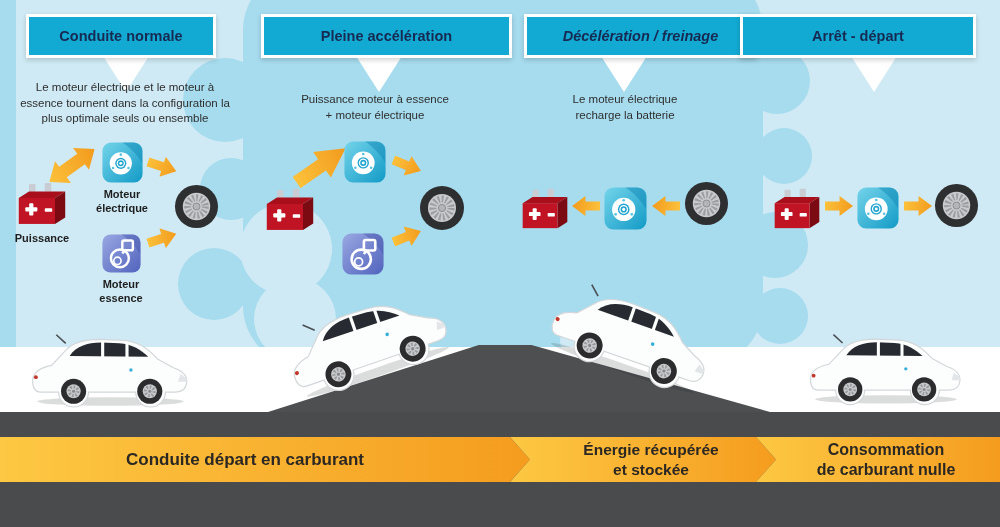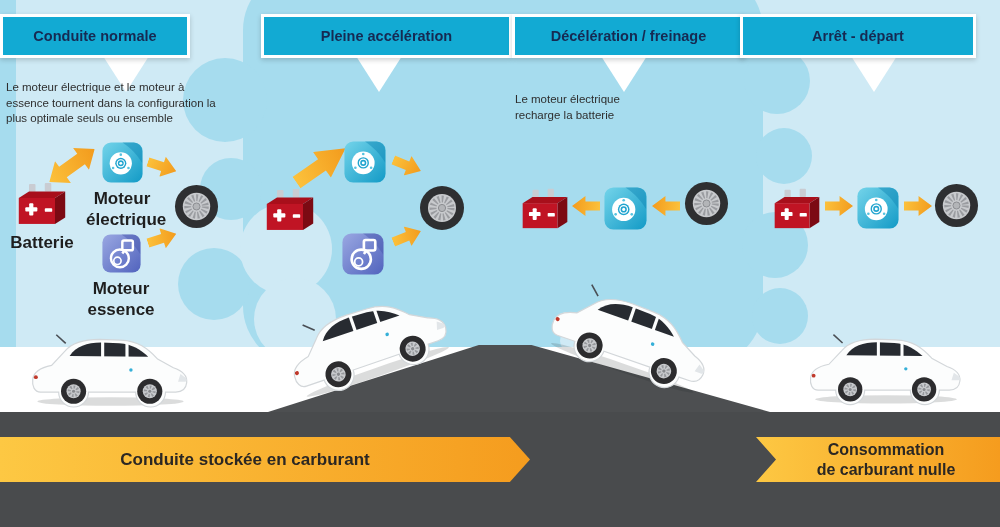--- a/index.html
+++ b/index.html
@@ -37,32 +37,32 @@
         clip-path:polygon(0 0,96.2% 0,100% 50%,96.2% 100%,0 100%);}
   .seg2{left:510px;width:266px;font-size:15.5px;line-height:1.25;padding-left:16px;
         clip-path:polygon(0 0,92.5% 0,100% 50%,92.5% 100%,0 100%,7.5% 50%);}
   .seg3{left:756px;width:244px;font-size:16px;line-height:1.25;padding-left:16px;
         clip-path:polygon(0 0,100% 0,100% 100%,0 100%,8.2% 50%);}
 
   
   .hdr{position:absolute;top:14px;height:44px;background:#12aad3;border:3px solid #fff;
        display:flex;align-items:center;justify-content:center;color:#162a52;font-weight:bold;
        font-size:14.5px;box-shadow:0 2px 5px rgba(0,0,0,.18);}
-  .h1{left:0;width:190px;text-align:center;} .h2{left:261px;width:251px;} .h3{left:512px;width:233px;} .h4{left:740px;width:236px;}
+  .h1{left:26px;width:190px;text-align:center;} .h2{left:261px;width:251px;} .h3{left:524px;width:233px;font-style:italic;} .h4{left:740px;width:236px;}
   .tail{position:absolute;top:56px;width:46px;height:36px;background:#fff;
         clip-path:polygon(0 0,100% 0,50% 100%);}
   .t1{left:103px;} .t2{left:356px;} .t3{left:601px;} .t4{left:851px;}
 
   
-  .desc{position:absolute;font-size:11.5px;color:#2e2e2e;line-height:1.35;white-space:pre-line;}
+  .desc{position:absolute;font-size:11.5px;color:#2e2e2e;text-align:center;line-height:1.35;white-space:pre-line;}
   .d1{left:6px;top:80px;width:238px;}
   .d2{left:265px;top:92px;width:220px;}
   .d3{left:515px;top:92px;width:220px;}
   .d4{left:755px;top:92px;width:240px;}
-  .lbl{position:absolute;font-size:17px;font-weight:600;color:#1e1e1e;text-align:center;line-height:1.25;white-space:pre-line;}
+  .lbl{position:absolute;font-size:11px;font-weight:600;color:#1e1e1e;text-align:center;line-height:1.25;white-space:pre-line;}
   .lb-batt{left:4px;top:232px;width:76px;}
   .lb-mot{left:86px;top:188px;width:72px;}
   .lb-eng{left:84px;top:278px;width:74px;}
 
   
   .icon{position:absolute;}
   .icon svg{width:100%;height:100%;display:block;}
   .bat1{left:16px;top:180px;width:52px;height:47px;}
   .mot1{left:102px;top:142px;width:41px;height:41px;}
   .eng1{left:102px;top:234px;width:39px;height:39px;}
@@ -201,52 +201,56 @@
         <circle cx="58" cy="78" r="9" fill="#c7c9cc"></circle>
         <circle cx="58" cy="78" r="5.5" fill="none" stroke="#95979b" stroke-width="4" stroke-dasharray="2 2.2"></circle>
         <circle cx="58" cy="78" r="2" fill="#87898d"></circle>
         <circle cx="155" cy="78" r="16" fill="#2c2c2e"></circle>
         <circle cx="155" cy="78" r="9" fill="#c7c9cc"></circle>
         <circle cx="155" cy="78" r="5.5" fill="none" stroke="#95979b" stroke-width="4" stroke-dasharray="2 2.2"></circle>
         <circle cx="155" cy="78" r="2" fill="#87898d"></circle>
       </svg>
     </div>
 
-  <div class="banner-seg seg1">Conduite stockée en carburant</div>
+  <div class="banner-seg seg1">Conduite départ en carburant</div>
+  <div class="banner-seg seg2">Énergie récupérée
+et stockée</div>
   <div class="banner-seg seg3">Consommation
 de carburant nulle</div>
 
   <div class="tail t1"></div>
   <div class="tail t2"></div>
   <div class="tail t3"></div>
   <div class="tail t4"></div>
   <div class="hdr h1">Conduite normale</div>
   <div class="hdr h2">Pleine accélération</div>
   <div class="hdr h3">Décélération / freinage</div>
   <div class="hdr h4">Arrêt - départ</div>
 
   <div class="desc d1">Le moteur électrique et le moteur à
 essence tournent dans la configuration la
 plus optimale seuls ou ensemble</div>
+  <div class="desc d2">Puissance moteur à essence
++ moteur électrique</div>
   <div class="desc d3">Le moteur électrique
 recharge la batterie</div>
 
   <div class="icon bat1">
       <svg viewBox="0 0 56 50" xmlns="http://www.w3.org/2000/svg">
         <rect x="14" y="4" width="7" height="9" rx="1" fill="#c9ccd2"></rect>
         <rect x="31" y="3" width="7" height="9" rx="1" fill="#c9ccd2"></rect>
         <polygon points="3,19 14,12 53,12 42,19" fill="#a80f1b"></polygon>
         <polygon points="42,19 53,12 53,40 42,47" fill="#7c0a13"></polygon>
         <rect x="3" y="19" width="39" height="28" fill="#c01424"></rect>
         <rect x="10" y="29" width="13" height="4.5" rx="1" fill="#fff"></rect>
         <rect x="14.2" y="24.8" width="4.5" height="13" rx="1" fill="#fff"></rect>
         <rect x="31" y="30" width="8" height="4" rx="1" fill="#fff"></rect>
       </svg>
     </div>
-  <div class="lbl lb-batt">Batterie</div>
+  <div class="lbl lb-batt">Puissance</div>
   <div class="arrow dbl a1d"></div>
   <div class="icon mot1">
       <svg viewBox="0 0 48 48" xmlns="http://www.w3.org/2000/svg">
         <defs>
           <linearGradient id="gmot" x1="0" y1="0" x2="1" y2="1">
             <stop offset="0" stop-color="#74d4ea"></stop>
             <stop offset="1" stop-color="#129ac6"></stop>
           </linearGradient>
         </defs>
         <rect x="0.5" y="0.5" width="47" height="47" rx="10" fill="url(#gmot)"></rect>

